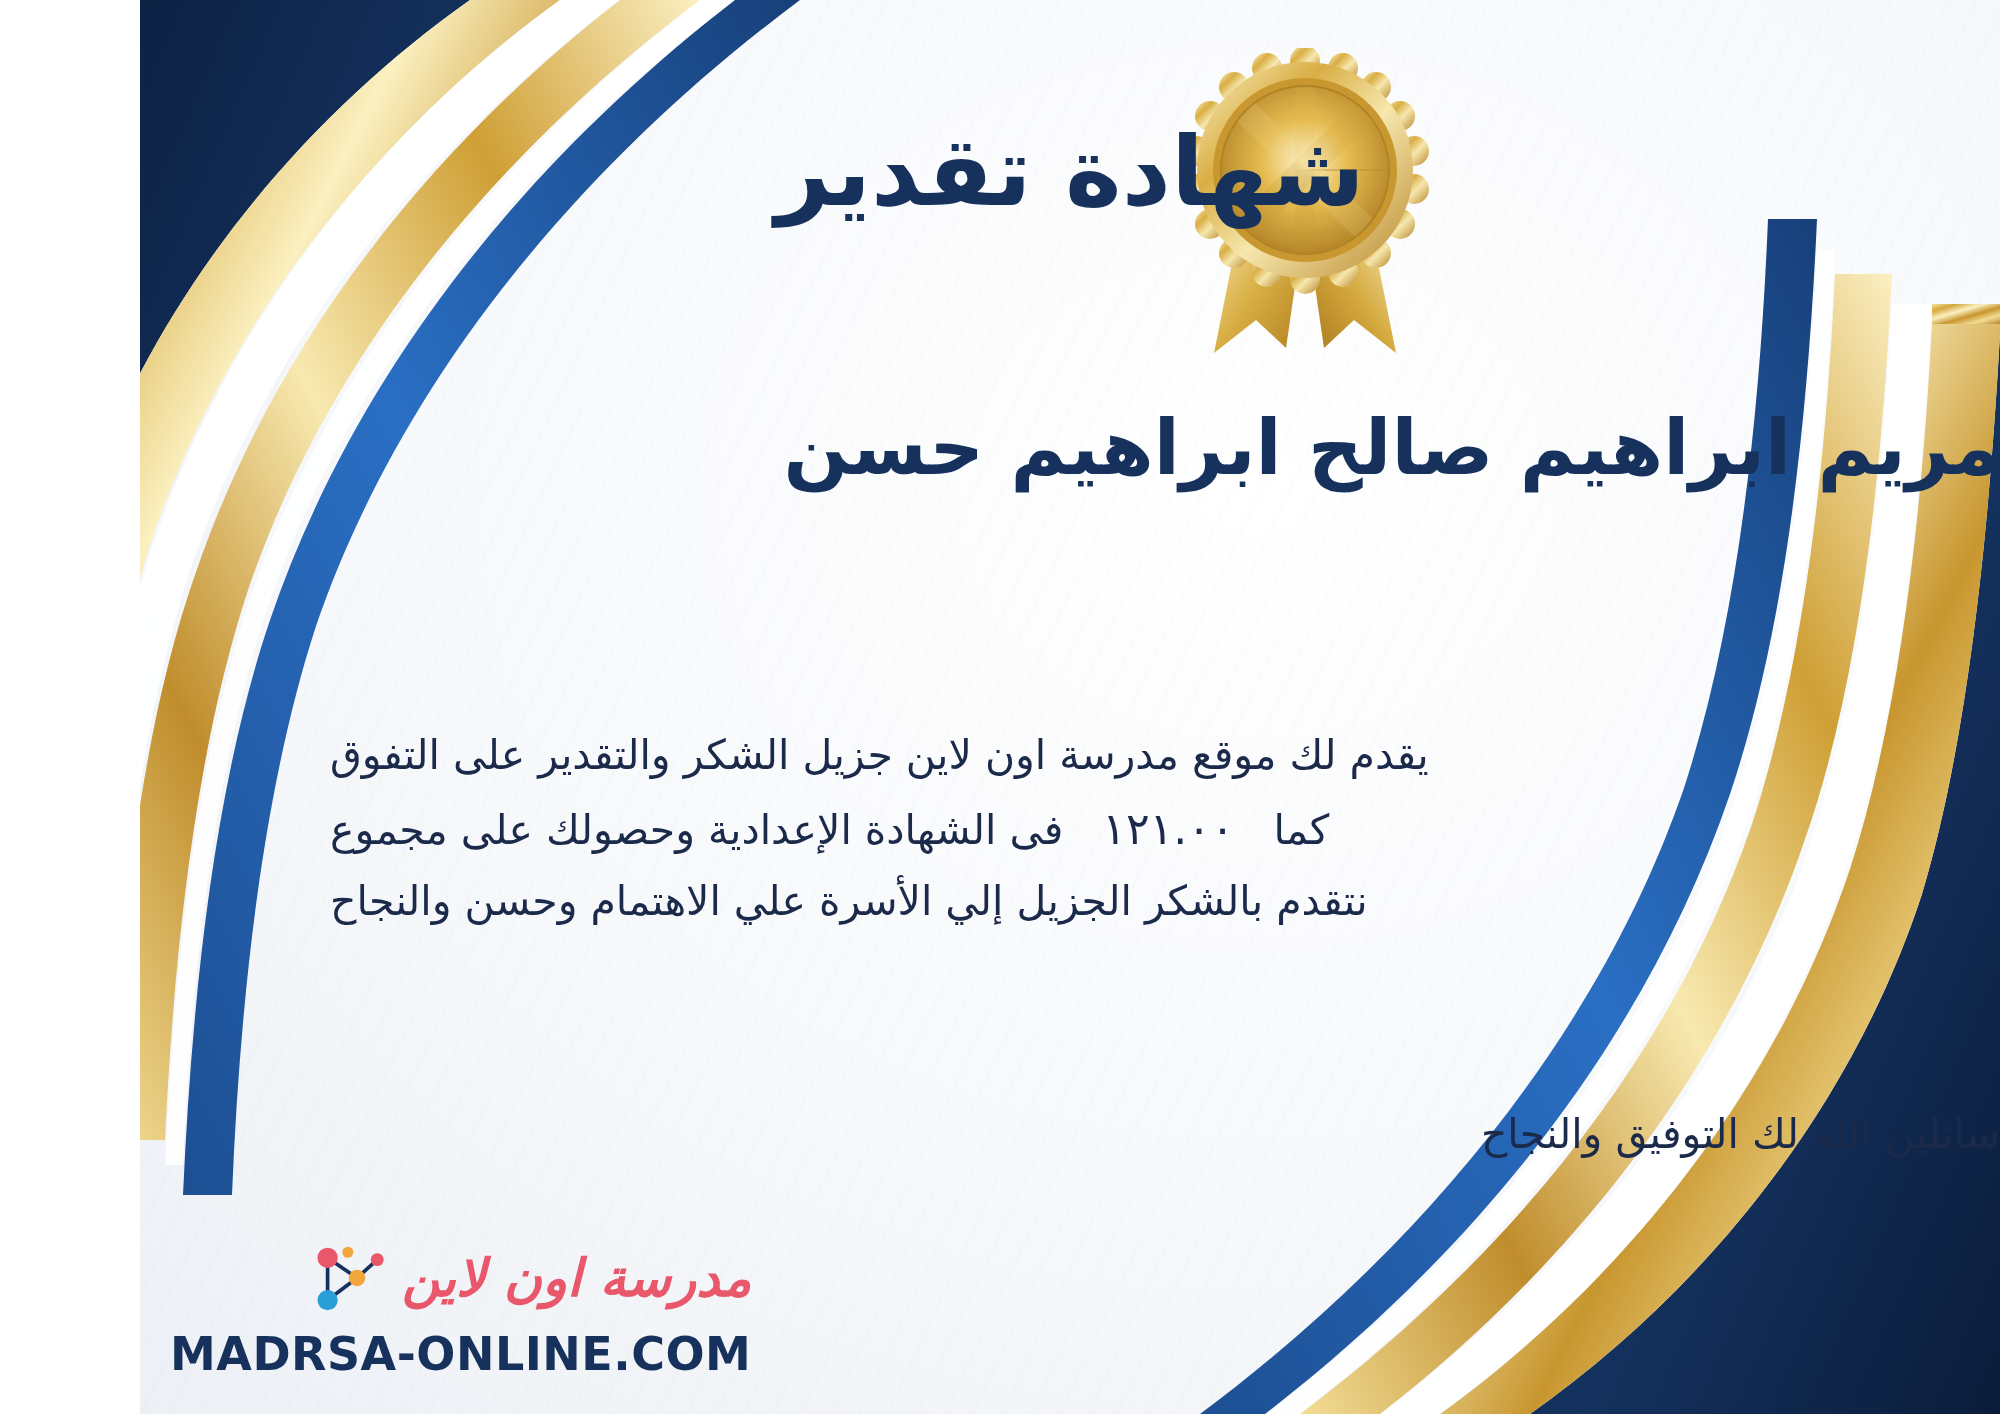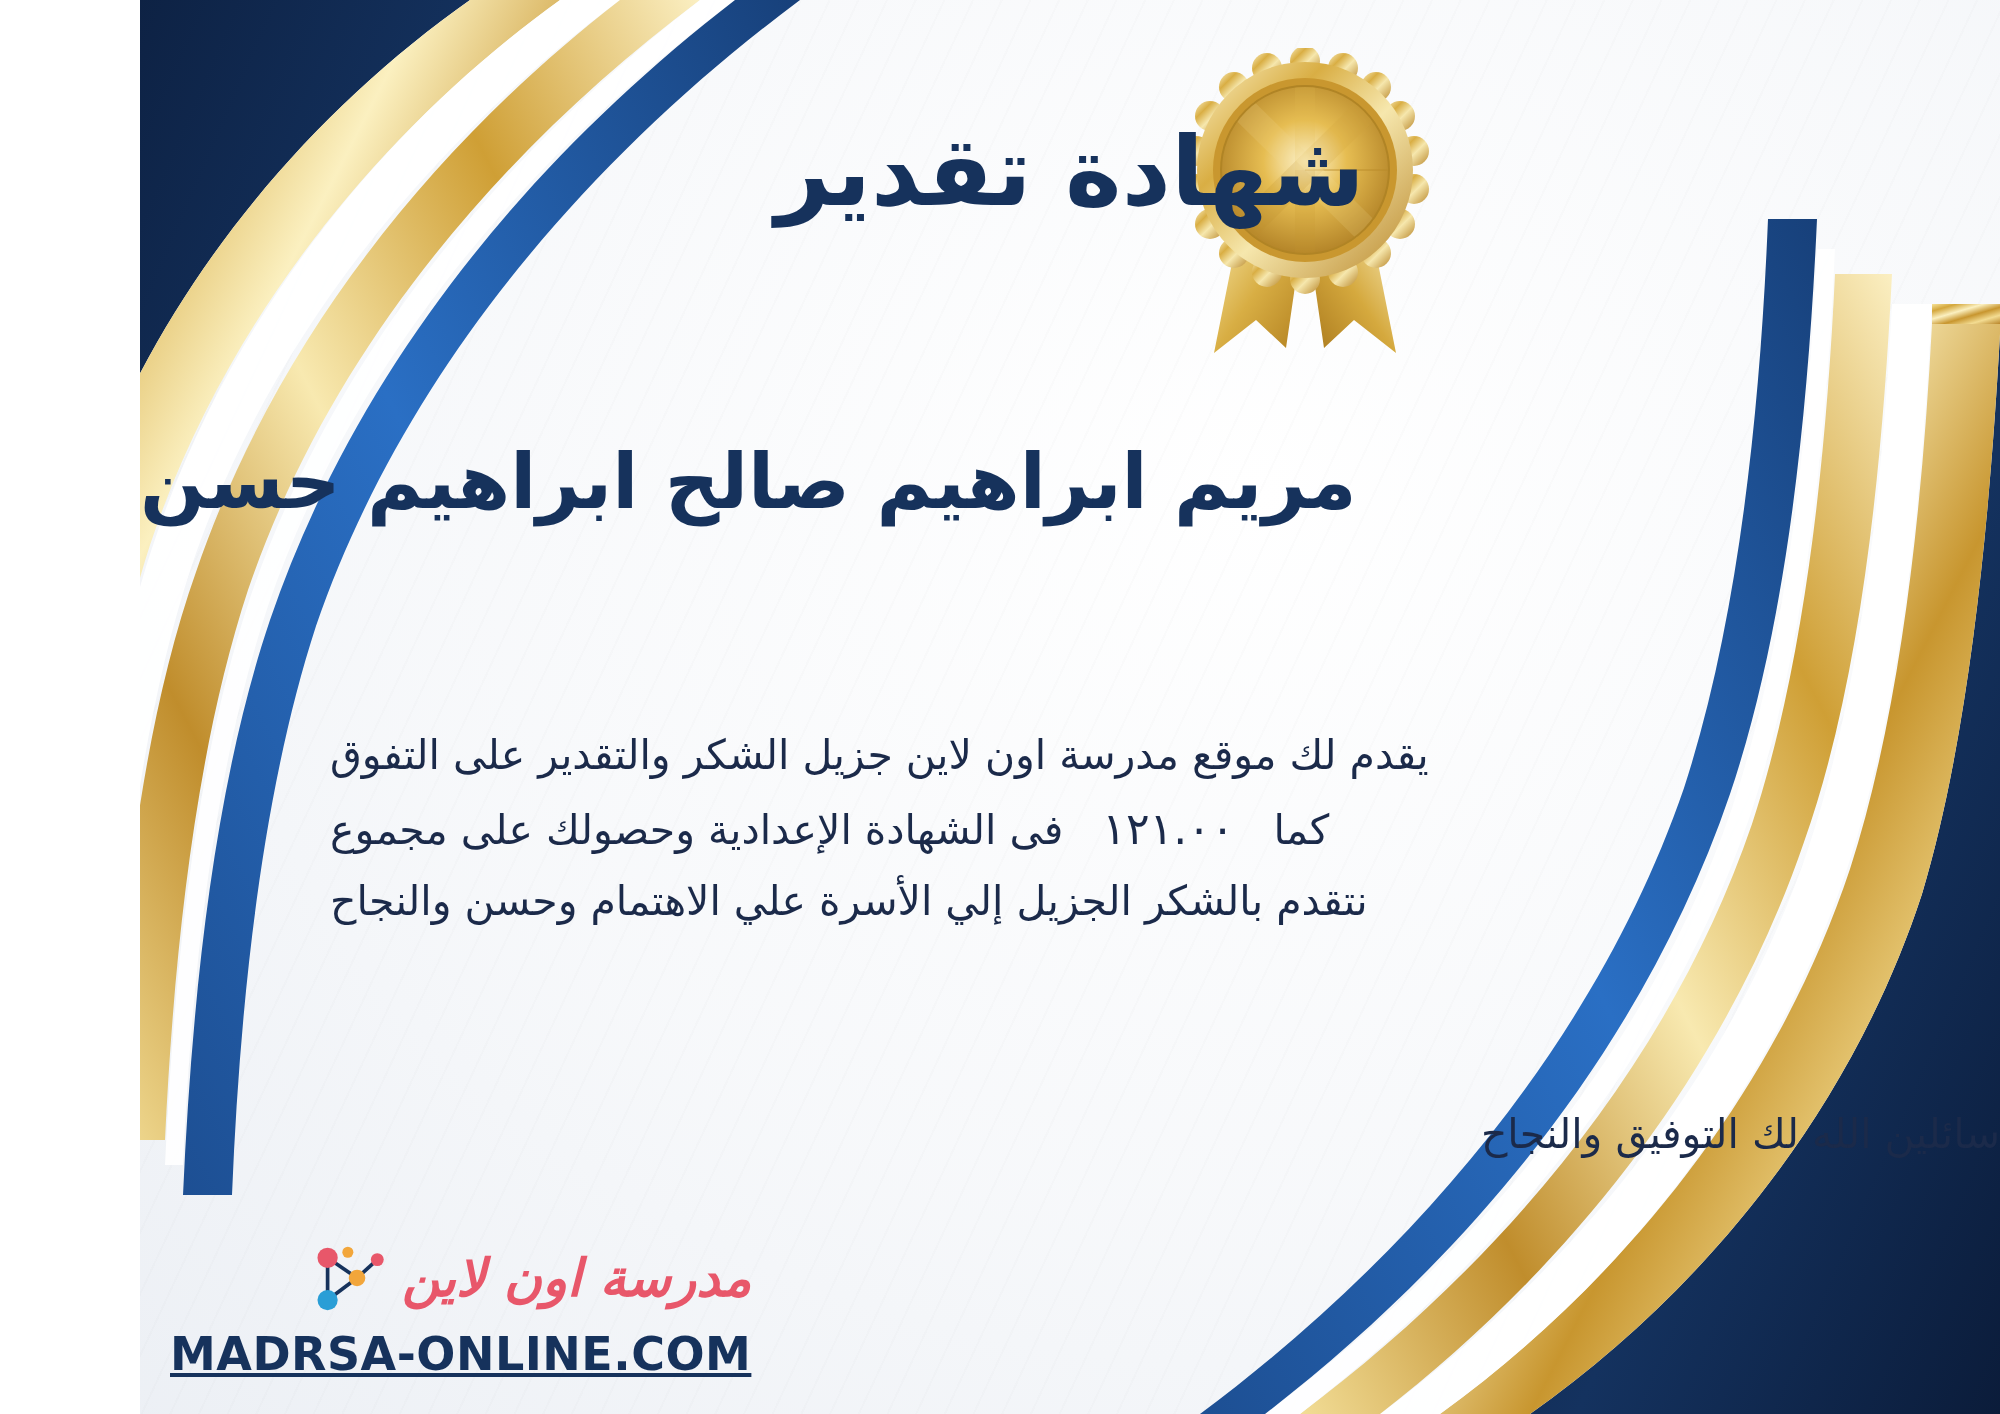--- a/index.html
+++ b/index.html
@@ -71,27 +71,26 @@
     letter-spacing: 0px;
     line-height: 1.1;
     direction: rtl;
   }
 
   .recipient-name {
     position: absolute;
     top: 400px;
     left: 0;
     right: 0;
-    text-align: left;
+    text-align: right;
     font-size: 76px;
     font-weight: 700;
     color: #16325c;
     direction: rtl;
     line-height: 1.25;
-    margin-top: 34px;
   }
 
   .body-block {
     position: absolute;
     top: 720px;
     left: 190px;
     right: 190px;
     text-align: left;
     direction: rtl;
   }
@@ -160,21 +159,20 @@
   }
   .brand-url {
     font-size: 46px;
     font-weight: 700;
     color: #16325c;
     letter-spacing: 0.5px;
     line-height: 1.05;
     margin-top: 6px;
     direction: ltr;
     text-align: center;
-    text-decoration: underline;
   }
   .brand-mark {
     width: 92px;
     height: 92px;
     flex: 0 0 auto;
   }
 </style>
 </head>
 <body>
 

